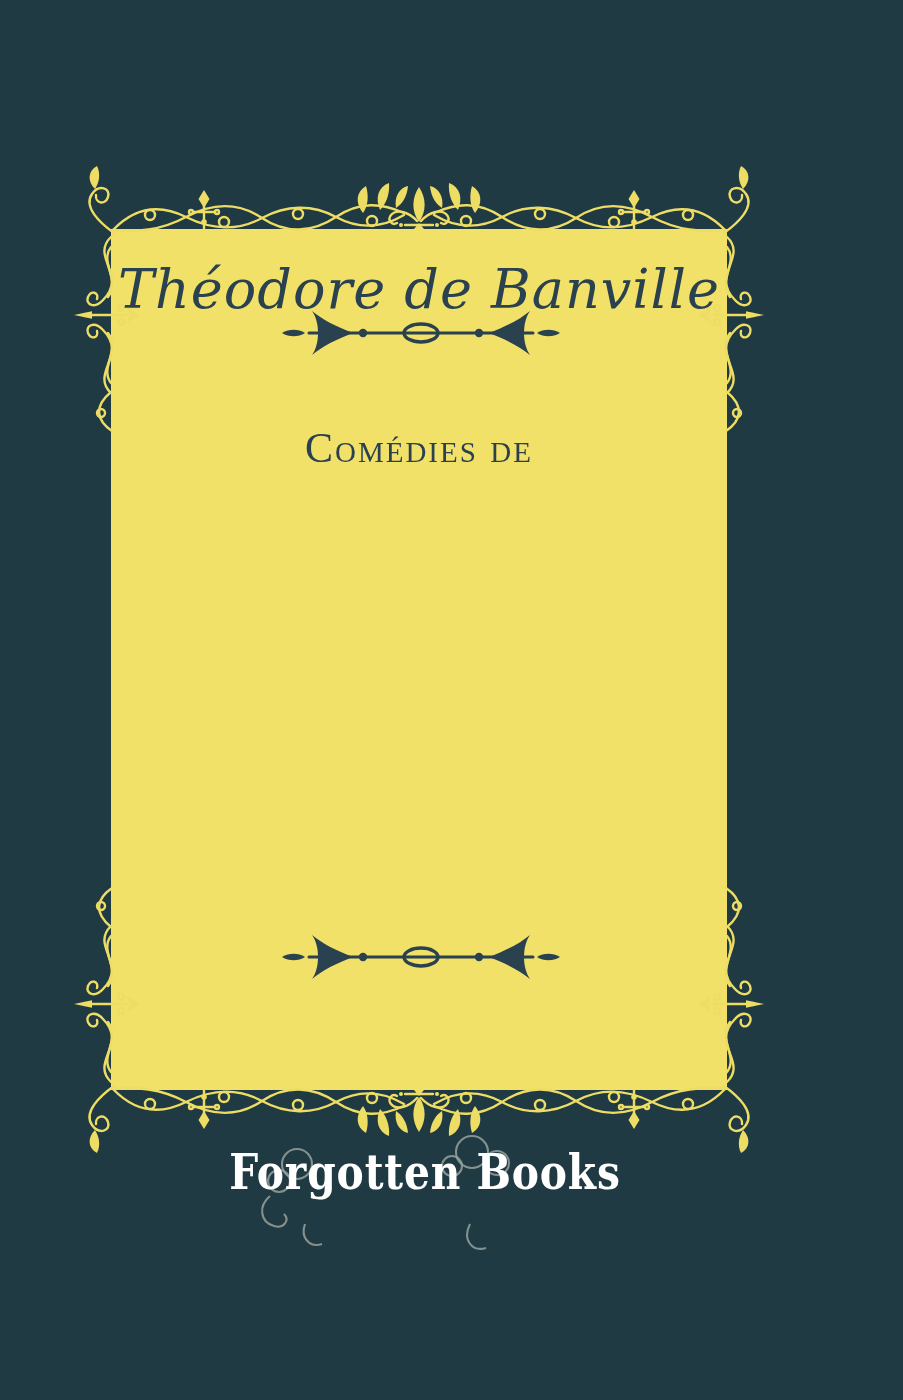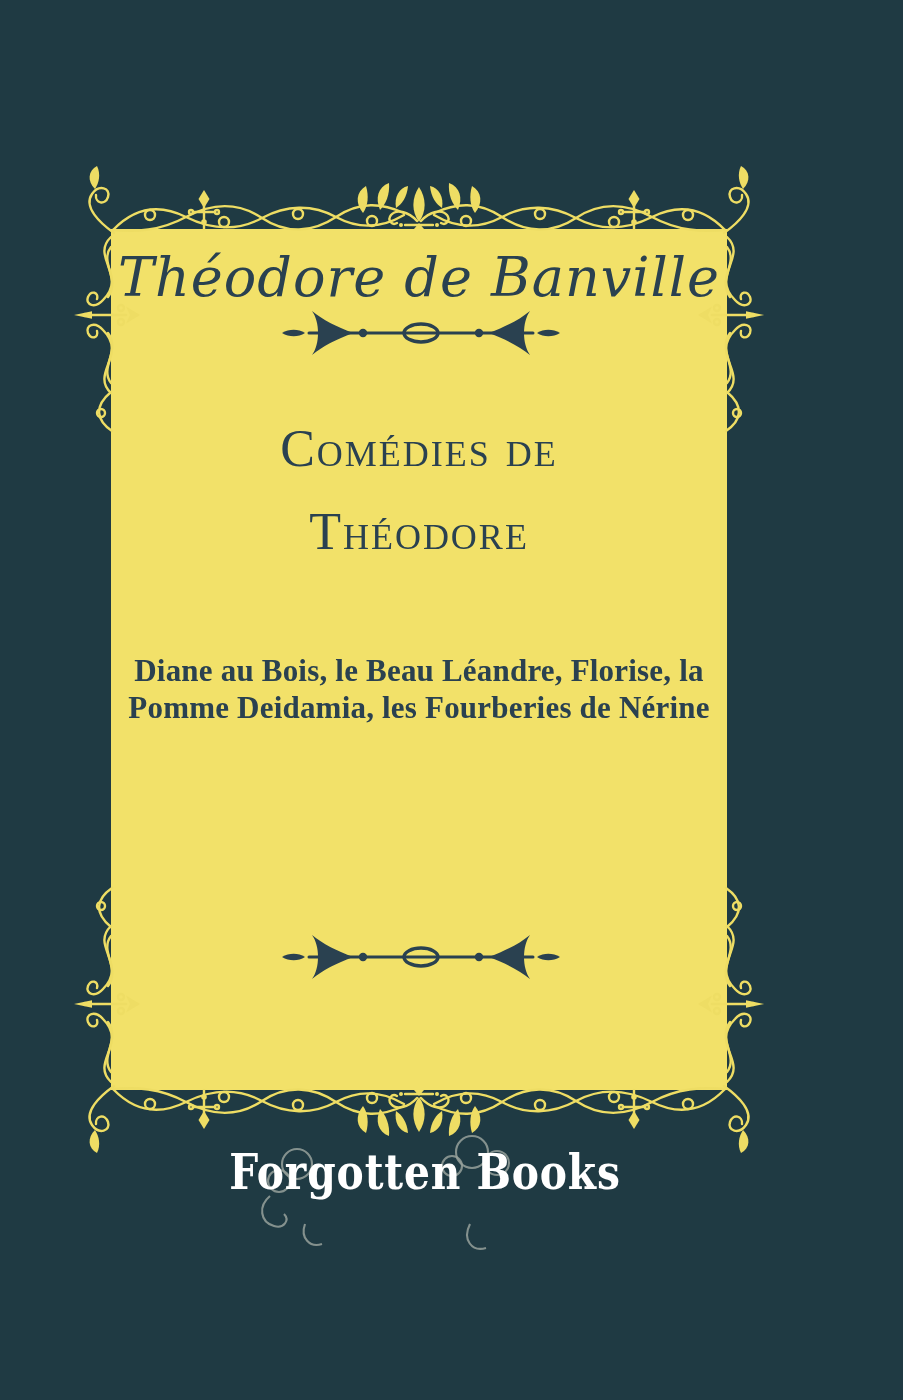--- a/index.html
+++ b/index.html
@@ -7,22 +7,22 @@
          font-family:"Liberation Serif",serif;}
   .panel{position:absolute;left:111px;top:229px;width:616px;height:861px;background:var(--panel,#f2e169);}
   svg.orn-layer{position:absolute;left:0;top:0;width:903px;height:1400px;pointer-events:none;}
   .orn{stroke:var(--ornament,#eedd64);fill:none;stroke-width:2.4;stroke-linecap:round;}
   .orn-f{fill:var(--ornament,#eedd64);stroke:none;}
   .ink-s{stroke:var(--ink,#2a4150);fill:none;stroke-width:3;stroke-linecap:round;}
   .ink-s.eye{stroke-width:3.4;}
   .ink-f{fill:var(--ink,#2a4150);stroke:none;}
   .swirl{stroke:var(--publisher_flourish,#97a19b);fill:none;stroke-width:2.1;opacity:.85;}
   .textblock{position:absolute;left:111px;width:616px;text-align:center;color:var(--ink,#2a4150);}
-  .author{top:248px;font-family:"DejaVu Serif",serif;font-style:italic;font-size:54px;line-height:60px;letter-spacing:1px;}
-  .title{top:407px;font-size:52px;line-height:83px;font-variant:small-caps;letter-spacing:2px;}
+  .author{top:260px;font-family:"DejaVu Serif",serif;font-style:italic;font-size:54px;line-height:60px;letter-spacing:1px;}
+  .title{top:407px;font-size:42px;line-height:83px;font-variant:small-caps;letter-spacing:2px;}
   .subtitle{top:652px;font-size:31px;line-height:37px;font-weight:700;letter-spacing:0.2px;}
   .publisher{position:absolute;left:0;top:1144px;width:850px;text-align:center;color:var(--publisher_text,#ffffff);
              font-family:"DejaVu Serif",serif;font-weight:700;font-size:48px;line-height:56px;
              transform:scaleX(.85);letter-spacing:1px;}
 </style>
 </head>
 <body>
 
 <div class="cover">
 
@@ -109,25 +109,20 @@
       <circle class="swirl" cx="497" cy="1163" r="12"></circle>
       <circle class="swirl" cx="452" cy="1166" r="10"></circle>
       <path class="swirl" d="M470 1224 C462 1240 472 1252 486 1248"></path>
     </g>
   </svg>
 
   <div class="textblock author">Théodore de Banville</div>
 
   <div class="textblock title">
     <div>Comédies de</div>
-    <div>Théodore</div>
   </div>
 
-  <div class="textblock subtitle">
-    <div>Diane au Bois, le Beau Léandre, Florise, la</div>
-    <div>Pomme Deidamia, les Fourberies de Nérine</div>
-  </div>
 
   <div class="publisher">
     <span>Forgotten Books</span>
   </div>
 
 </div>
 
 </body></html>

